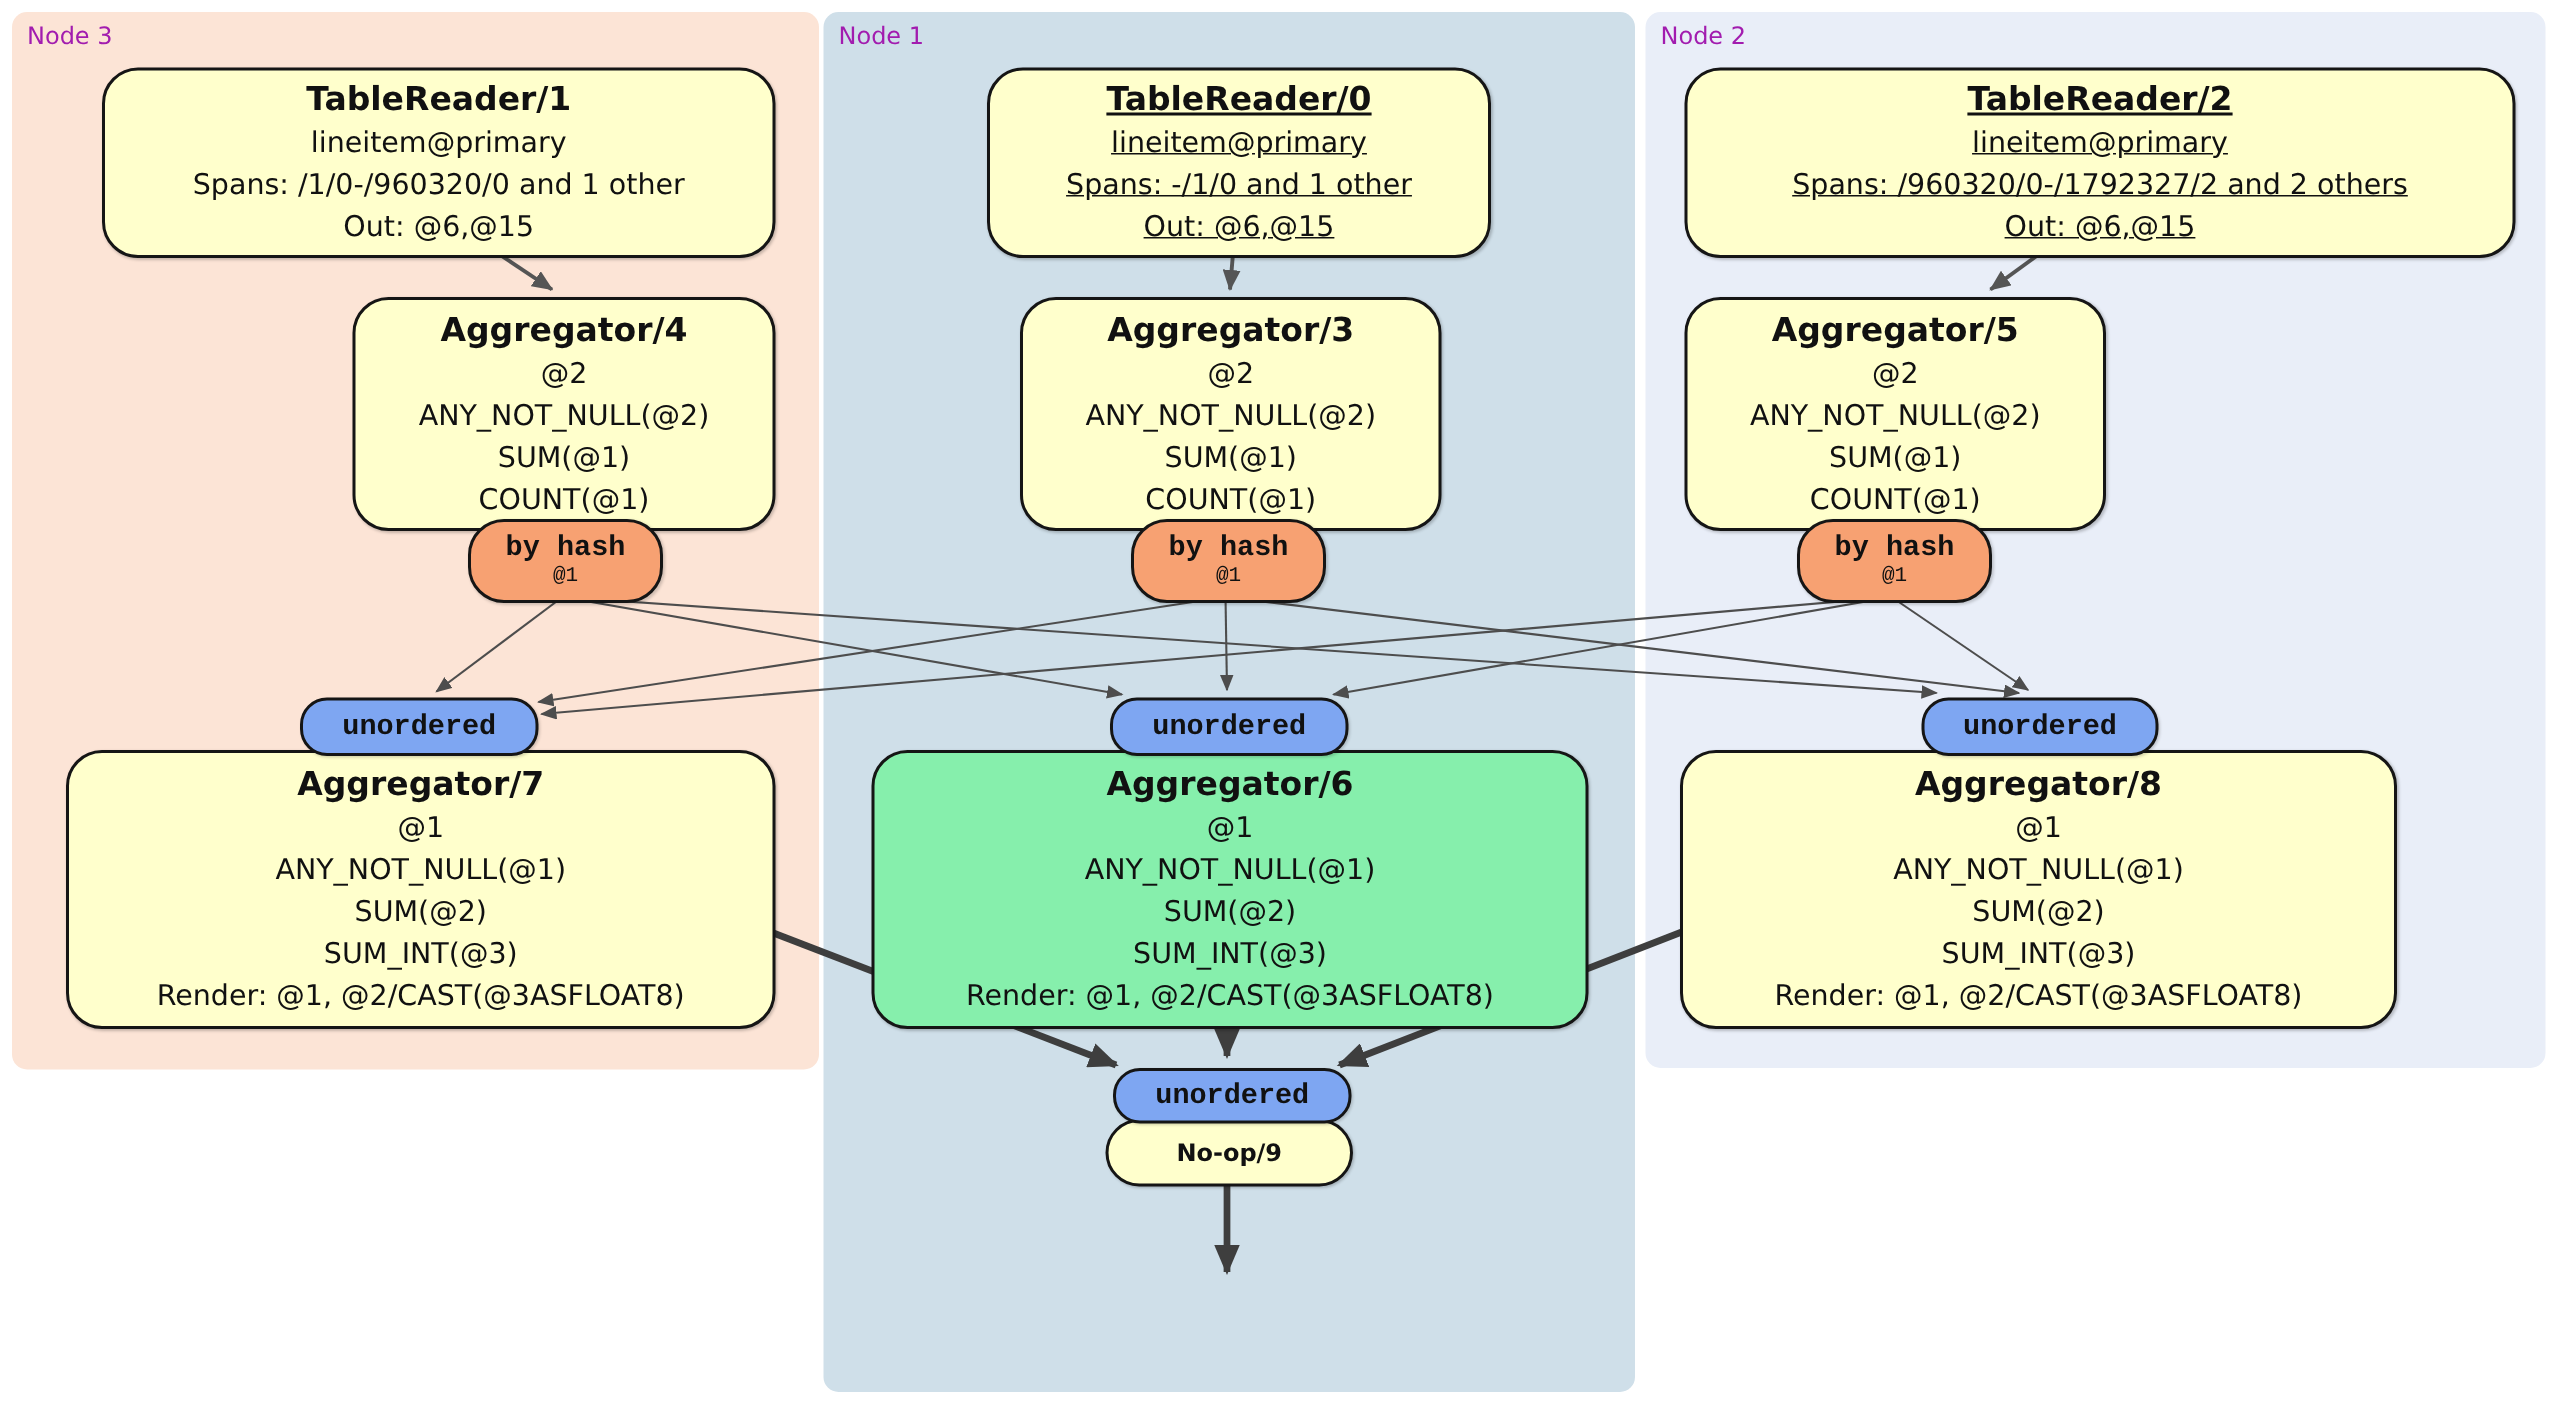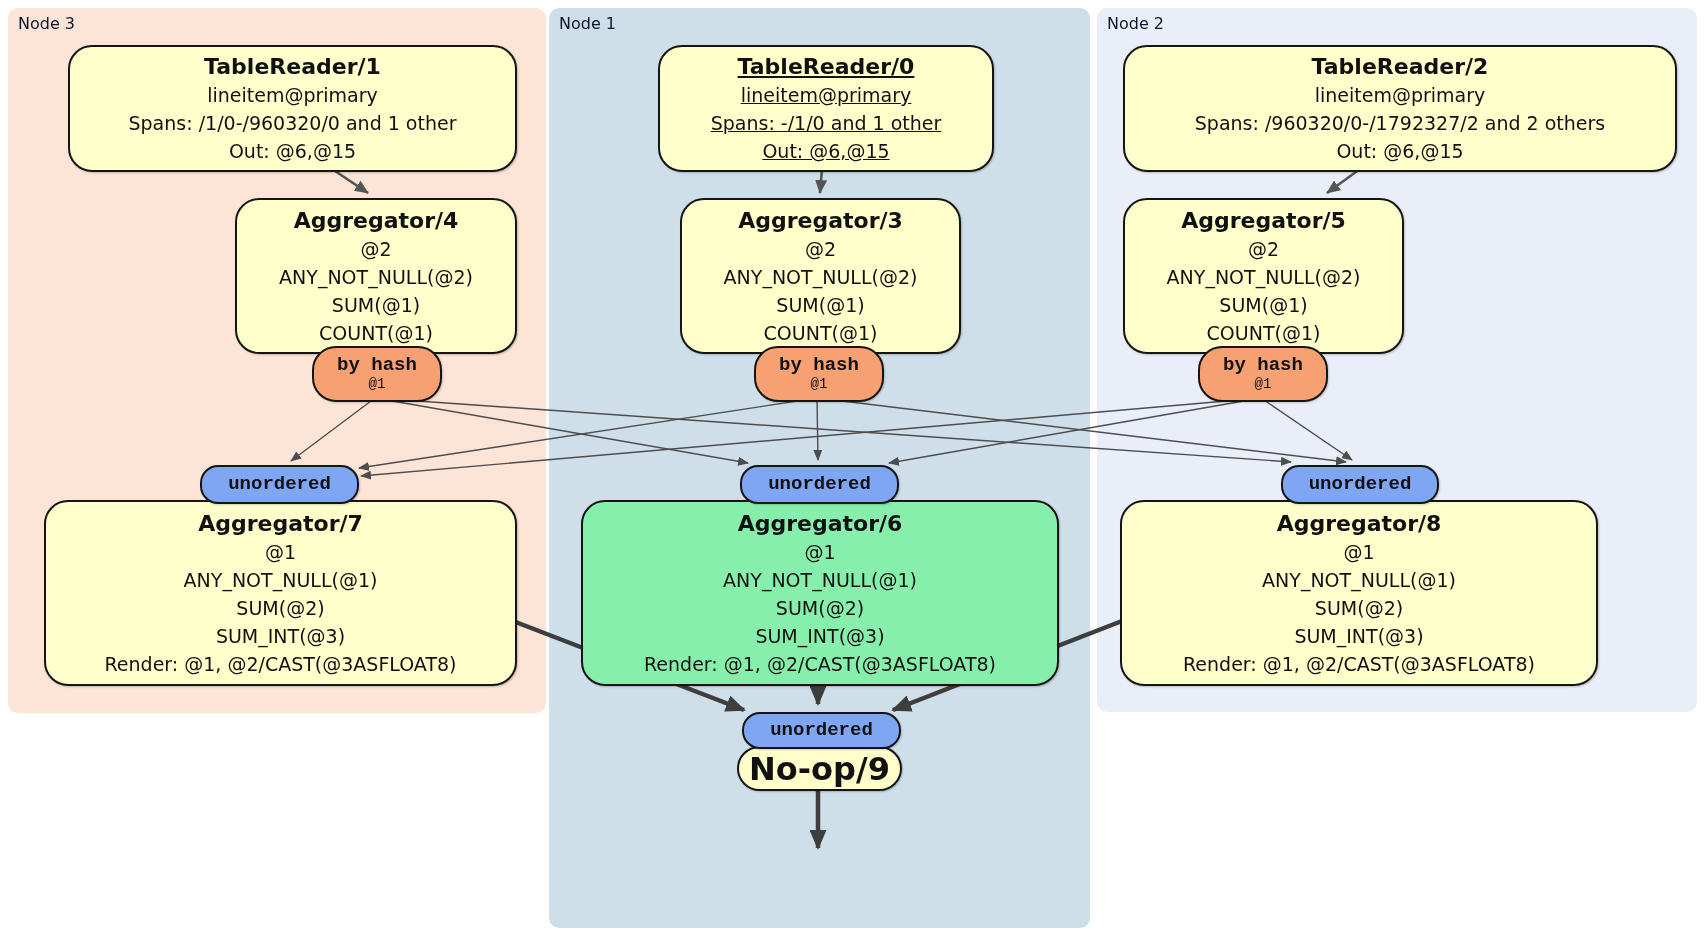--- a/index.html
+++ b/index.html
@@ -2,29 +2,29 @@
 <html><head>
 <meta charset="utf-8">
 <style>
   html,body{margin:0;padding:0;background:#ffffff;}
   #canvas{
     position:relative;width:1708px;height:940px;overflow:hidden;
     font-family:"DejaVu Sans","Liberation Sans",sans-serif;
     background:#ffffff;color:#111;
   }
   .region{position:absolute;border-radius:10px;z-index:1;}
-  .region-label{position:absolute;top:6px;left:10px;font-size:16px;color:#0f172a;}
+  .region-label{position:absolute;top:6px;left:10px;font-size:16px;color:#a21caf;}
   #edges{position:absolute;left:0;top:0;z-index:2;}
   .box{
     position:absolute;background:#ffffcc;border:2px solid #151515;border-radius:24px;
     display:flex;flex-direction:column;align-items:center;justify-content:center;
     text-align:center;z-index:3;box-shadow:1px 1px 2px rgba(0,0,0,0.22);
   }
   .box-title{font-weight:bold;font-size:22px;line-height:29px;white-space:nowrap;}
-  .box.plain .box-title{font-size:32px;line-height:30px;text-align:right;}
+  .box.plain .box-title{font-size:16px;line-height:30px;text-align:right;}
   .box-line{font-size:19px;line-height:28px;white-space:nowrap;}
   .oval{
     position:absolute;display:flex;flex-direction:column;align-items:center;justify-content:center;
     border:2px solid #be185d;z-index:4;text-align:left;box-shadow:1px 1px 2px rgba(0,0,0,0.18);font-family:Liberation Mono, monospace;
   }
   .oval.hash{border-radius:24px;}
   .oval.stream{border-radius:18px;}
   .oval-label{font-weight:bold;font-size:19px;line-height:21px;white-space:nowrap;}
   .oval-sub{font-size:14px;line-height:17px;white-space:nowrap;}
 </style>
@@ -75,21 +75,21 @@
       <div class="box-line">lineitem@primary</div>
       <div class="box-line">Spans: /1/0-/960320/0 and 1 other</div>
       <div class="box-line">Out: @6,@15</div>
     </div>
     <div class="box" style="left: 658px; top: 45px; width: 332px; height: 123px; background: rgb(255, 255, 204); border-color: rgb(21, 21, 21); text-decoration: underline;">
       <div class="box-title">TableReader/0</div>
       <div class="box-line">lineitem@primary</div>
       <div class="box-line">Spans: -/1/0 and 1 other</div>
       <div class="box-line">Out: @6,@15</div>
     </div>
-    <div class="box" style="left: 1123px; top: 45px; width: 550px; height: 123px; background: rgb(255, 255, 204); border-color: rgb(21, 21, 21);">
+    <div class="box" style="left: 1123px; top: 45px; width: 550px; height: 123px; background: rgb(255, 255, 204); border-color: rgb(21, 21, 21); text-decoration: underline;">
       <div class="box-title">TableReader/2</div>
       <div class="box-line">lineitem@primary</div>
       <div class="box-line">Spans: /960320/0-/1792327/2 and 2 others</div>
       <div class="box-line">Out: @6,@15</div>
     </div>
     <div class="box" style="left: 235px; top: 198px; width: 278px; height: 152px; background: rgb(255, 255, 204); border-color: rgb(21, 21, 21);">
       <div class="box-title">Aggregator/4</div>
       <div class="box-line">@2</div>
       <div class="box-line">ANY_NOT_NULL(@2)</div>
       <div class="box-line">SUM(@1)</div>

